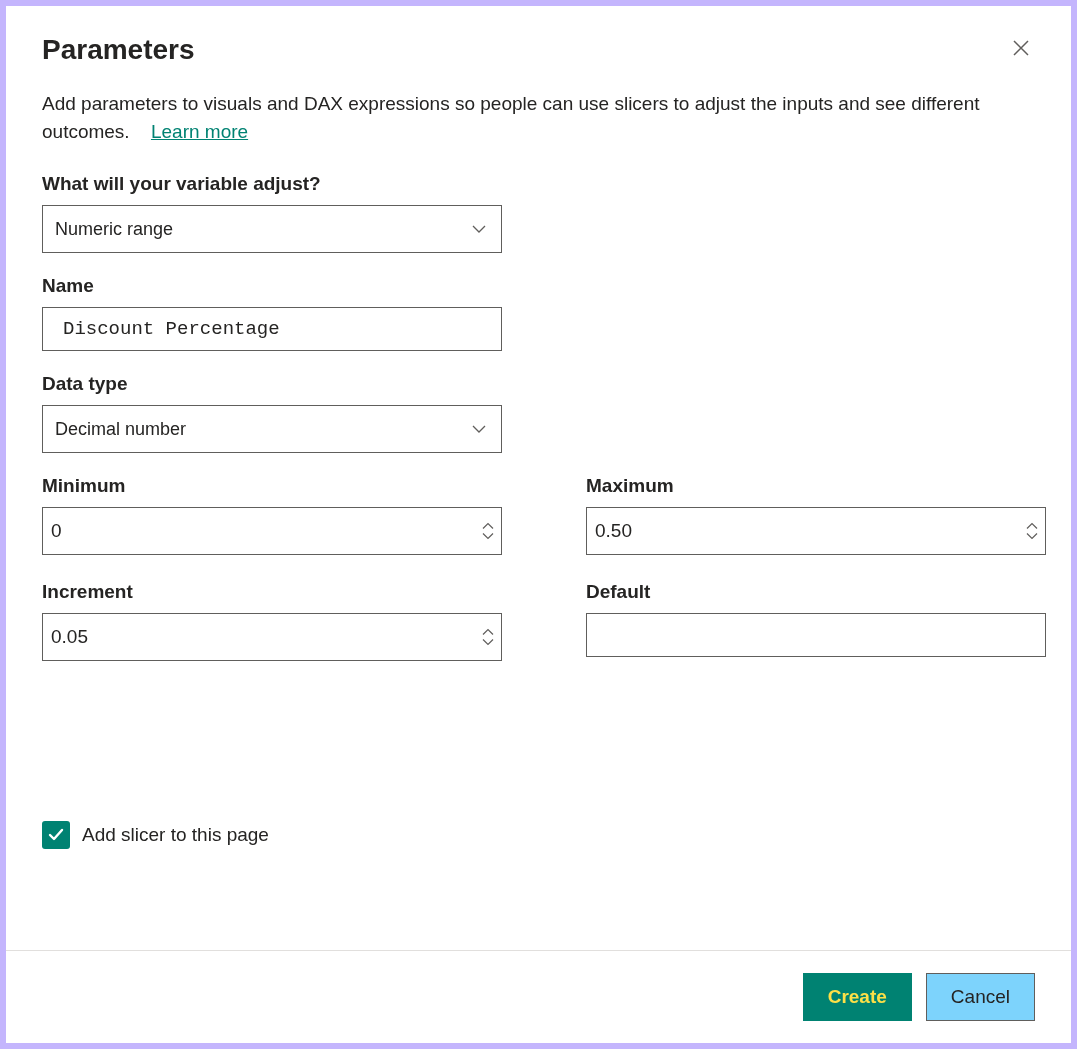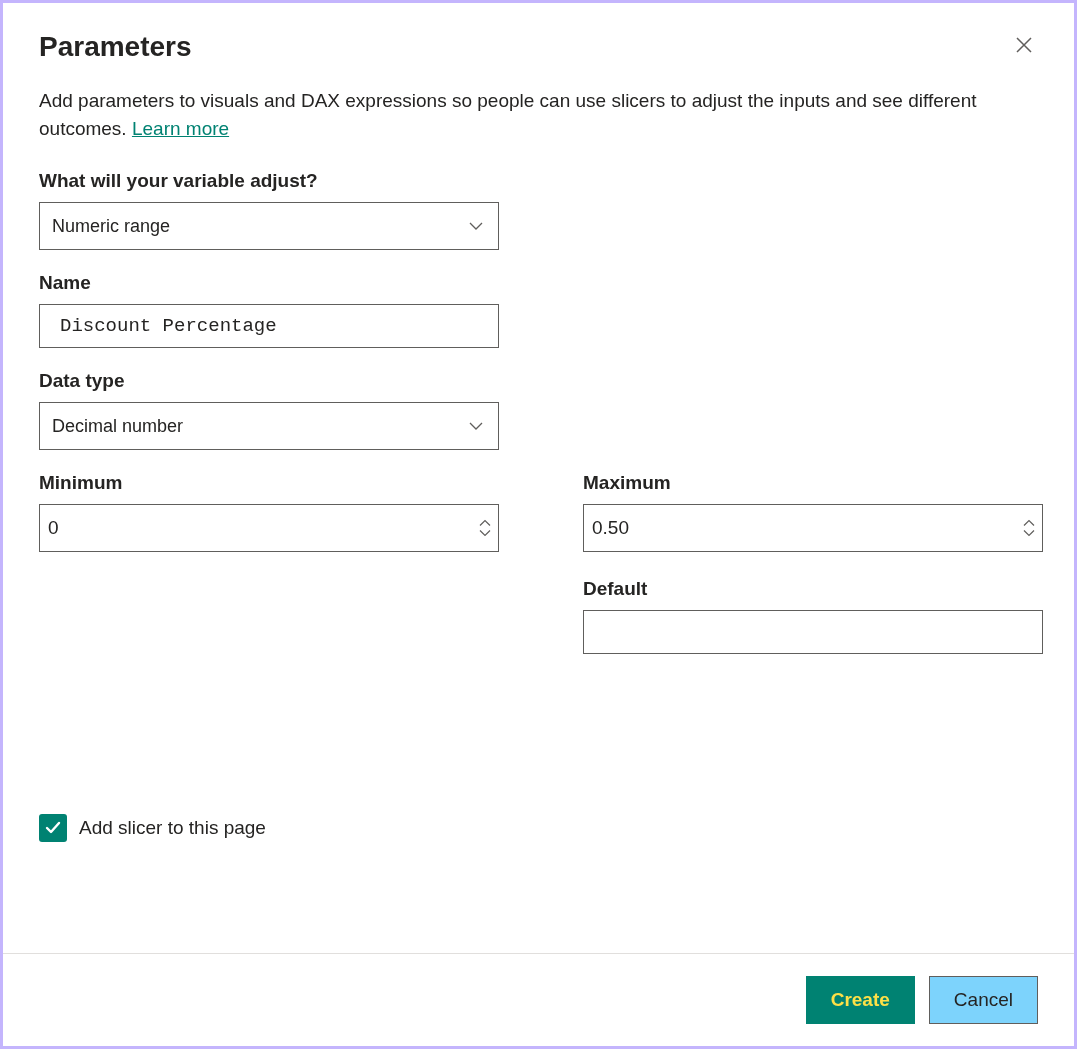--- a/index.html
+++ b/index.html
@@ -10,21 +10,21 @@
       width: 1077px;
       height: 1049px;
       position: relative;
     }
     .dialog {
       position: relative;
       width: 100%;
       height: 100%;
       display: flex;
       flex-direction: column;
-      border: 3px solid #c4b5fd;
+      border: 6px solid #c4b5fd;
     }
     .dialog-header {
       display: flex;
       justify-content: space-between;
       align-items: flex-start;
       padding: 28px 36px 0 36px;
     }
     .dialog-title {
       font-size: 28px;
       font-weight: 700;
@@ -45,20 +45,21 @@
       font-size: 19px;
       color: #252423;
       line-height: 1.45;
       margin-bottom: 28px;
       max-width: 960px;
     }
     .learn-link {
       color: #008272;
       text-decoration: underline;
       cursor: pointer;
+      margin-left: 16px;
     }
     .field-label {
       font-size: 19px;
       font-weight: 600;
       color: #252423;
       margin-bottom: 10px;
       display: block;
     }
     .field-group {
       margin-bottom: 22px;
@@ -258,20 +259,32 @@
                   </svg></div>
             </div>
           </div>
         </div>
       </div>
     </div>
 
     <div class="row2">
       <div class="col">
         <div class="field-group">
+          <label class="field-label">Increment</label>
+          <div class="spin-wrap">
+            <input class="spin-input" type="text" value="0.05" style="">
+            <div class="spin-arrows">
+              <div><svg width="12" height="7" viewBox="0 0 12 7">
+                    <path d="M1 6 L6 1 L11 6" stroke="currentColor" stroke-width="1.2" fill="none"></path>
+                  </svg></div>
+              <div><svg width="12" height="7" viewBox="0 0 12 7">
+                    <path d="M1 1 L6 6 L11 1" stroke="currentColor" stroke-width="1.2" fill="none"></path>
+                  </svg></div>
+            </div>
+          </div>
         </div>
       </div>
       <div class="col">
         <div class="field-group">
           <label class="field-label">Default</label>
           <input class="text-input" type="text" value="" style="">
         </div>
       </div>
     </div>
 

